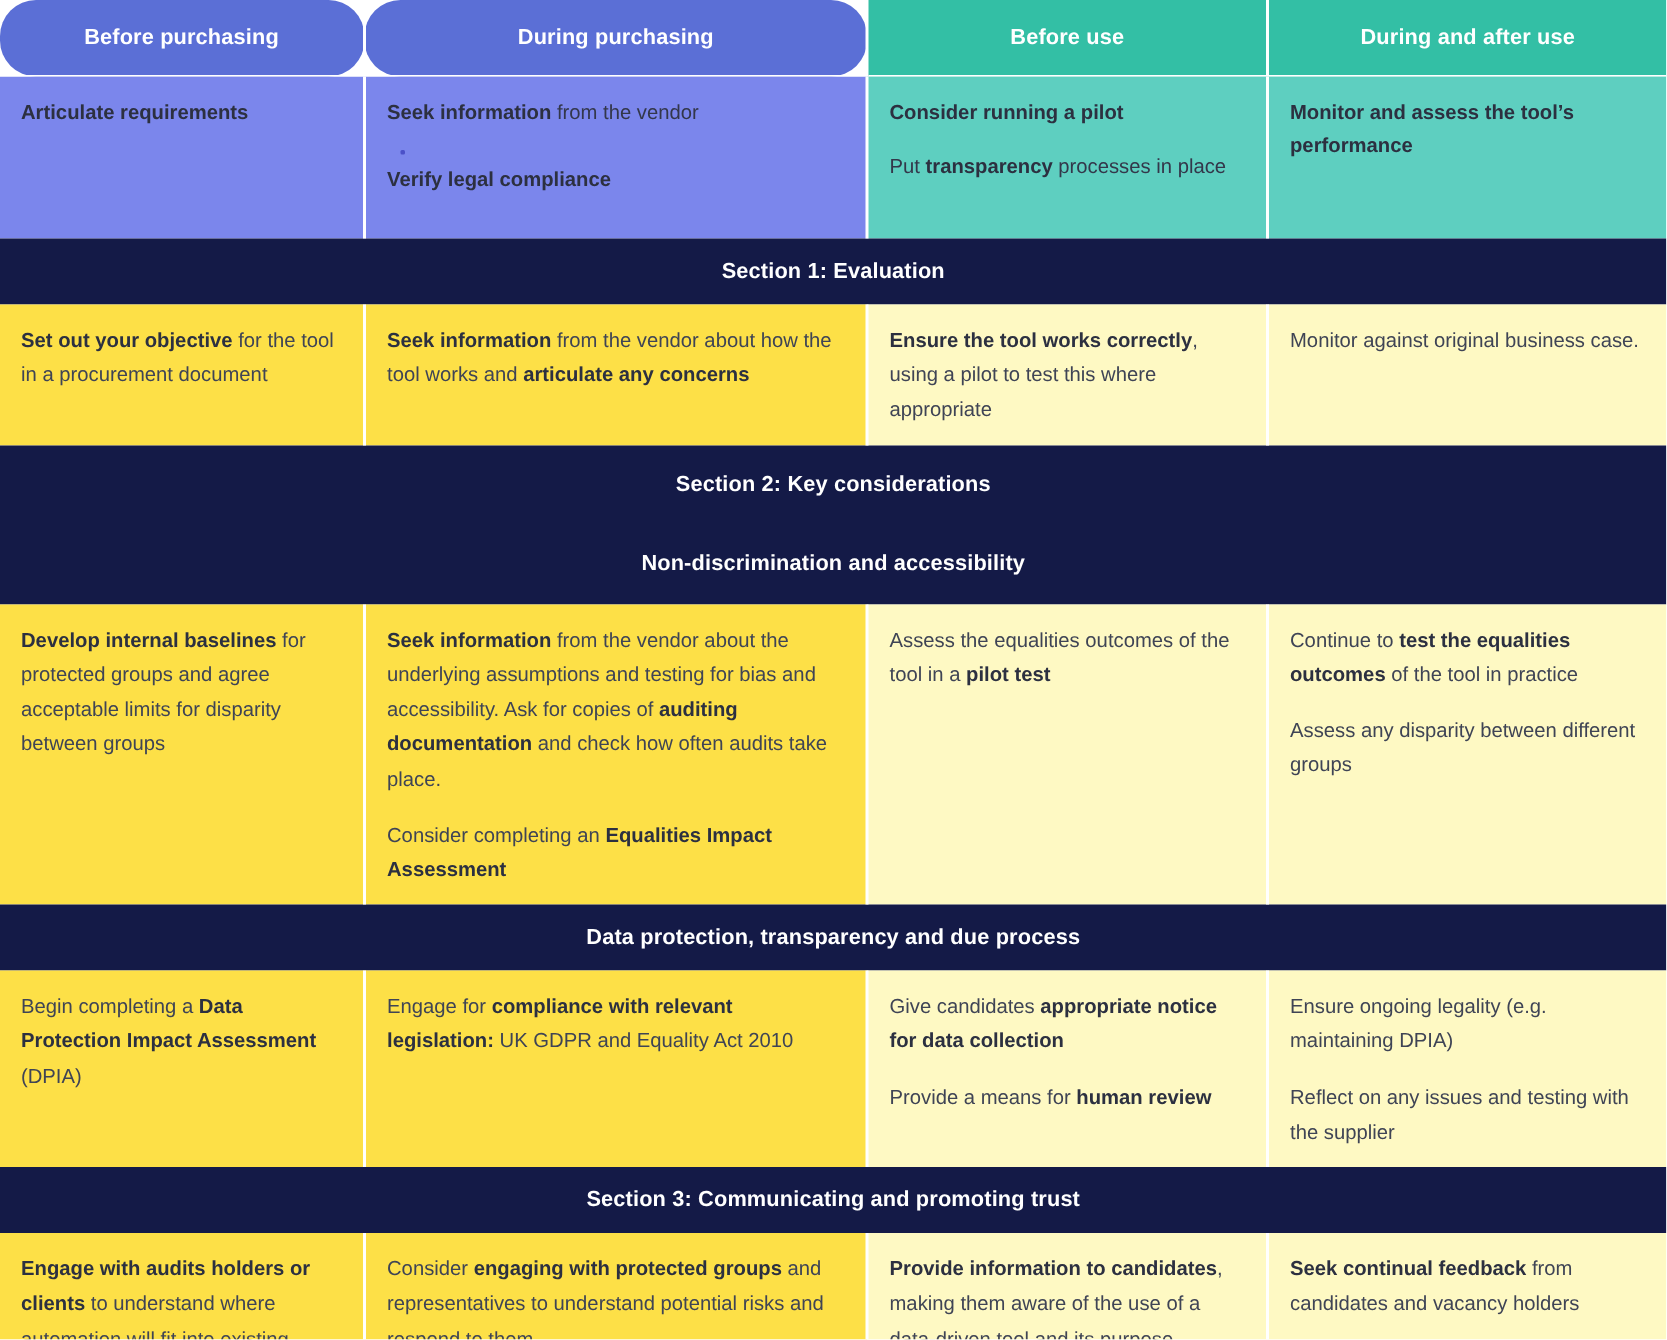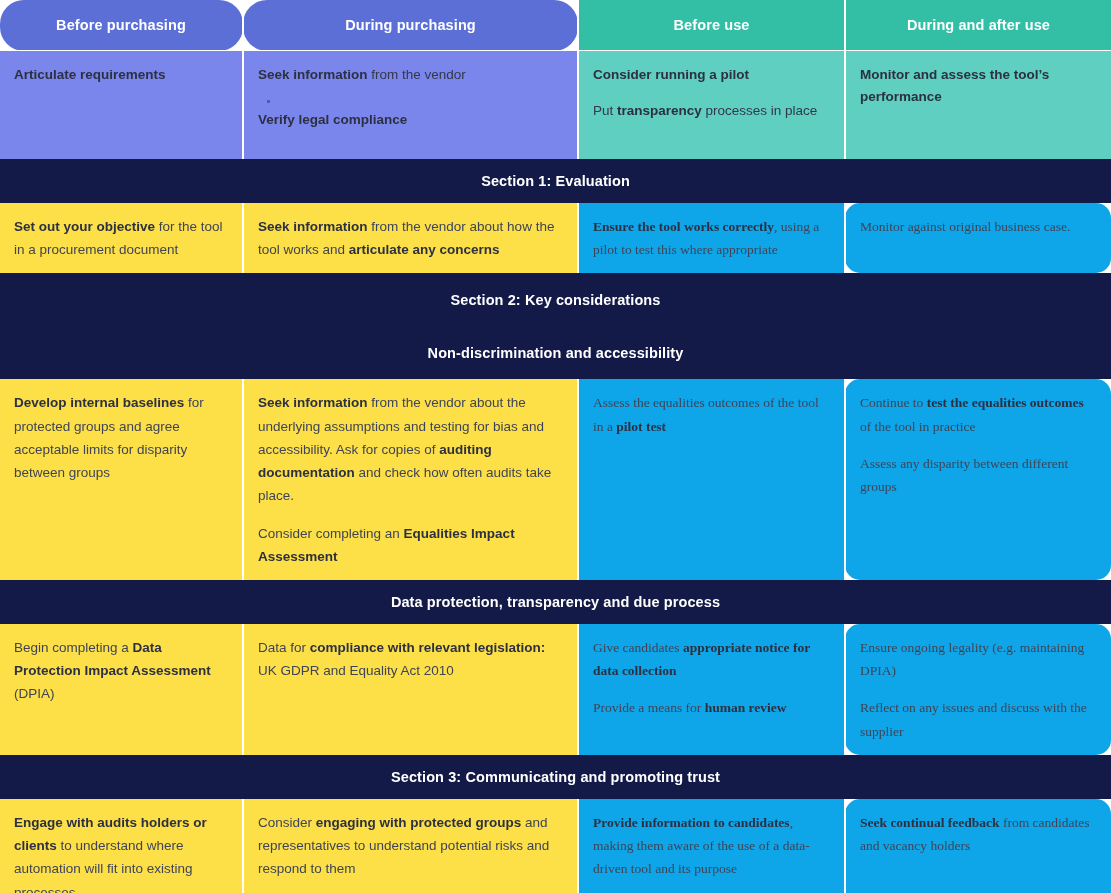--- a/index.html
+++ b/index.html
@@ -85,23 +85,23 @@
   tr.band-h2 td { height: 53px; }
 
   
   tr.body-row td {
     font-size: 13.5px;
     line-height: 1.72;
     color: #3f4455;
     padding: 12px 14px 12px 14px;
     border-right: 2px solid #ffffff;
   }
-  tr.body-row td.last { border-right: 0; border-radius: 15px; }
+  tr.body-row td.last { border-right: 0; }
   td.cell-purple-pale { background: #fde047; }
-  td.cell-teal-pale   { background: #0ea5e9; font-family: Liberation Serif, serif; }
+  td.cell-teal-pale   { background: #fef9c3; }
 
   td p { margin: 0 0 14px 0; }
   td p:last-child { margin-bottom: 0; }
   td b, td strong { font-weight: bold; color: #2c3040; }
 
   .dot-artifact {
     display: block;
     width: 3px;
     height: 3px;
     background: #4b51c8;
@@ -208,29 +208,29 @@
               <span>Data protection, transparency and due process</span>
             </div>
         </td>
       </tr>
 
       <tr class="body-row">
         <td class="cell-purple-pale">
             <p><span>Begin completing a </span><b>Data Protection Impact Assessment</b><span> (DPIA)</span></p>
           </td>
         <td class="cell-purple-pale">
-            <p><span>Data for </span><b>compliance with relevant legislation:</b><span> UK GDPR and Equality Act 2010</span></p>
+            <p><span>Engage for </span><b>compliance with relevant legislation:</b><span> UK GDPR and Equality Act 2010</span></p>
           </td>
         <td class="cell-teal-pale">
             <p><span>Give candidates </span><b>appropriate notice for data collection</b></p>
             <p><span>Provide a means for </span><b>human review</b></p>
           </td>
         <td class="cell-teal-pale last">
             <p><span>Ensure ongoing legality (e.g. maintaining DPIA)</span></p>
-            <p><span>Reflect on any issues and discuss with the supplier</span></p>
+            <p><span>Reflect on any issues and testing with the supplier</span></p>
           </td>
       </tr>
 
       <tr class="band-row band-h1">
         <td colspan="4">
           <div class="band-inner">
               <span>Section 3: Communicating and promoting trust</span>
             </div>
         </td>
       </tr>

